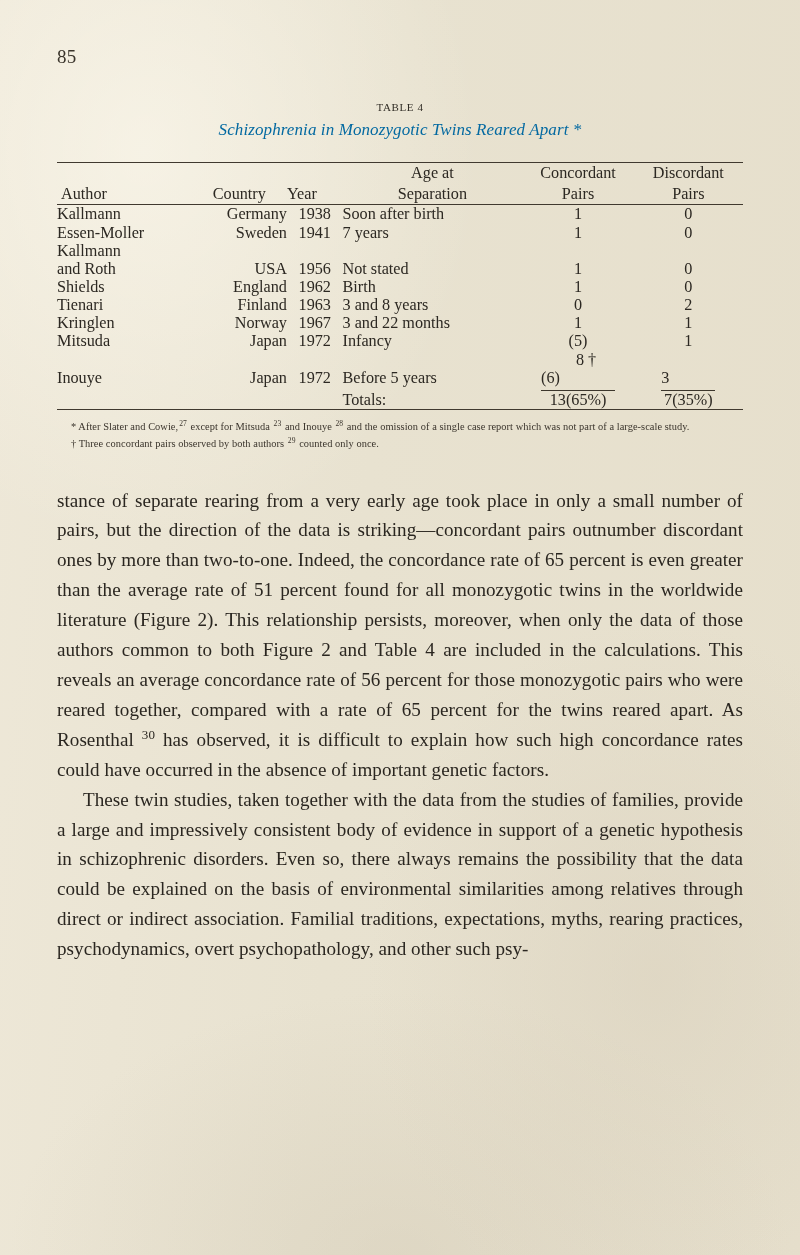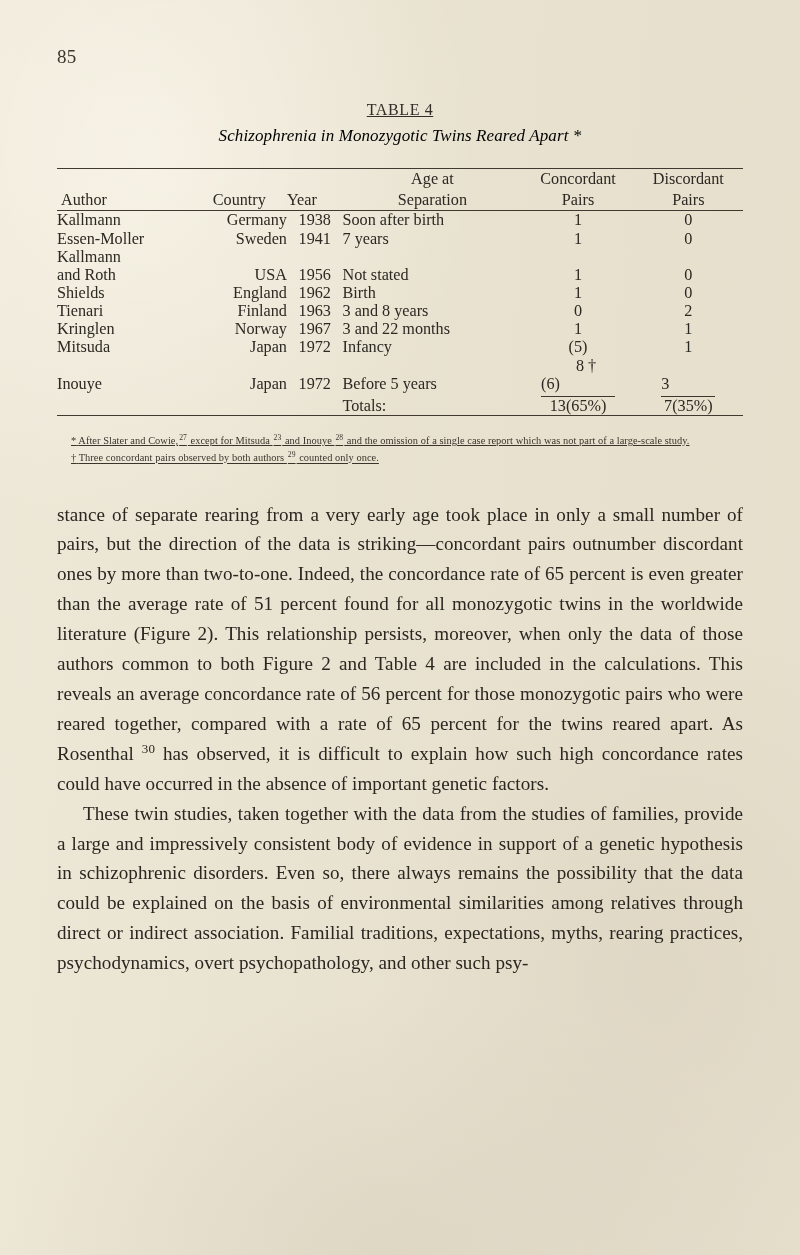--- a/index.html
+++ b/index.html
@@ -53,30 +53,29 @@
     color: #3a342b;
     letter-spacing: 0.3px;
   }
 
   
   .table-caption {
     text-align: center;
     margin-top: 33px;
   }
   .table-number {
-    font-size: 16px;
+    font-size: 11px;
     letter-spacing: 0.6px;
     color: #322e27;
-    text-decoration: underline;
   }
   .table-title {
     font-style: italic;
     font-size: 17px;
     margin-top: 7px;
-    color: #000000;
+    color: #0369a1;
     letter-spacing: 0.1px;
   }
 
   
   .table-wrap {
     margin-top: 22px;
   }
   table.data {
     width: 100%;
     border-collapse: collapse;
@@ -143,26 +142,25 @@
     text-align: center;
     padding-left: 16px;
   }
   .totals-label {
     text-align: right;
     padding-right: 12px;
   }
 
   
   .footnotes {
-    margin-top: 16px;
+    margin-top: 8px;
     font-size: 10.4px;
     line-height: 1.52;
     color: #3a342c;
     letter-spacing: 0.05px;
-    text-decoration: underline;
   }
   .footnotes p {
     margin: 0;
     text-indent: 14px;
   }
   .footnotes sup {
     font-size: 7.6px;
     vertical-align: super;
     padding: 0 1px;
   }

